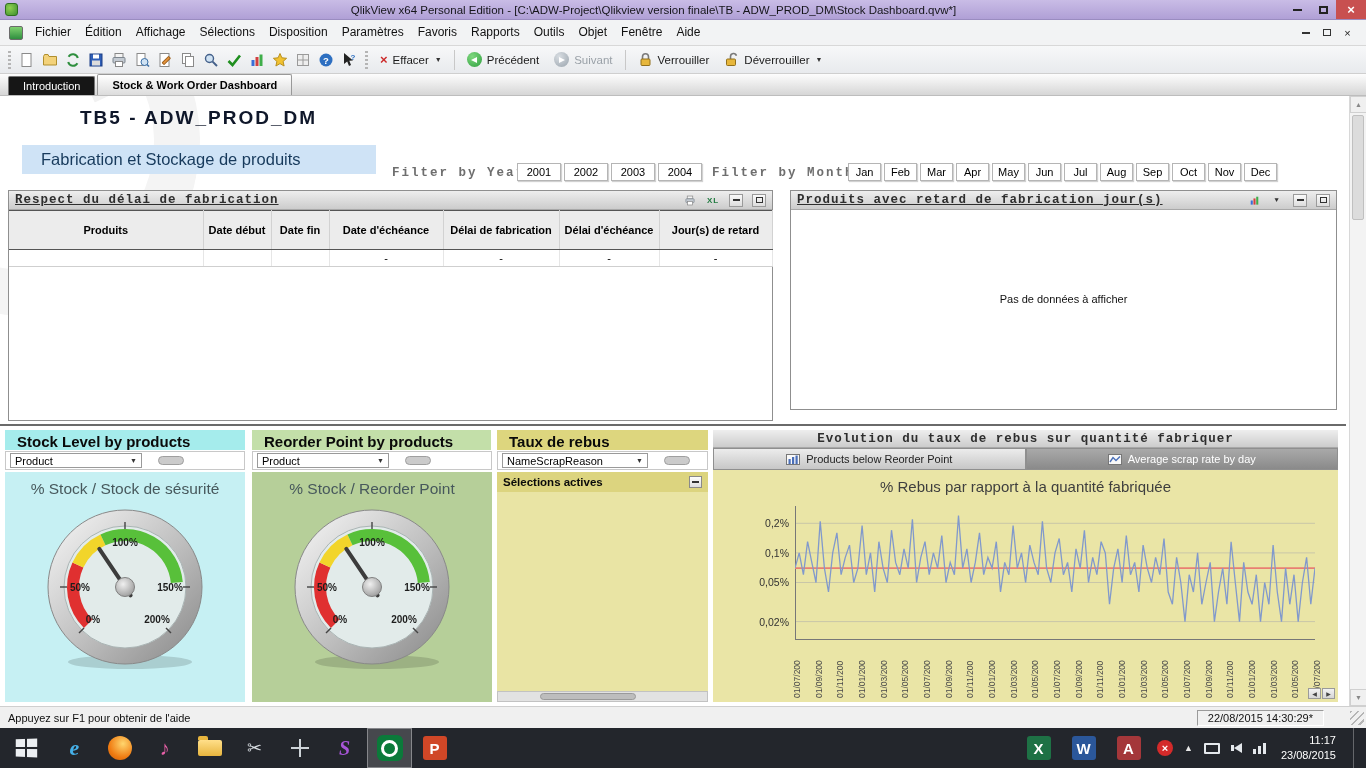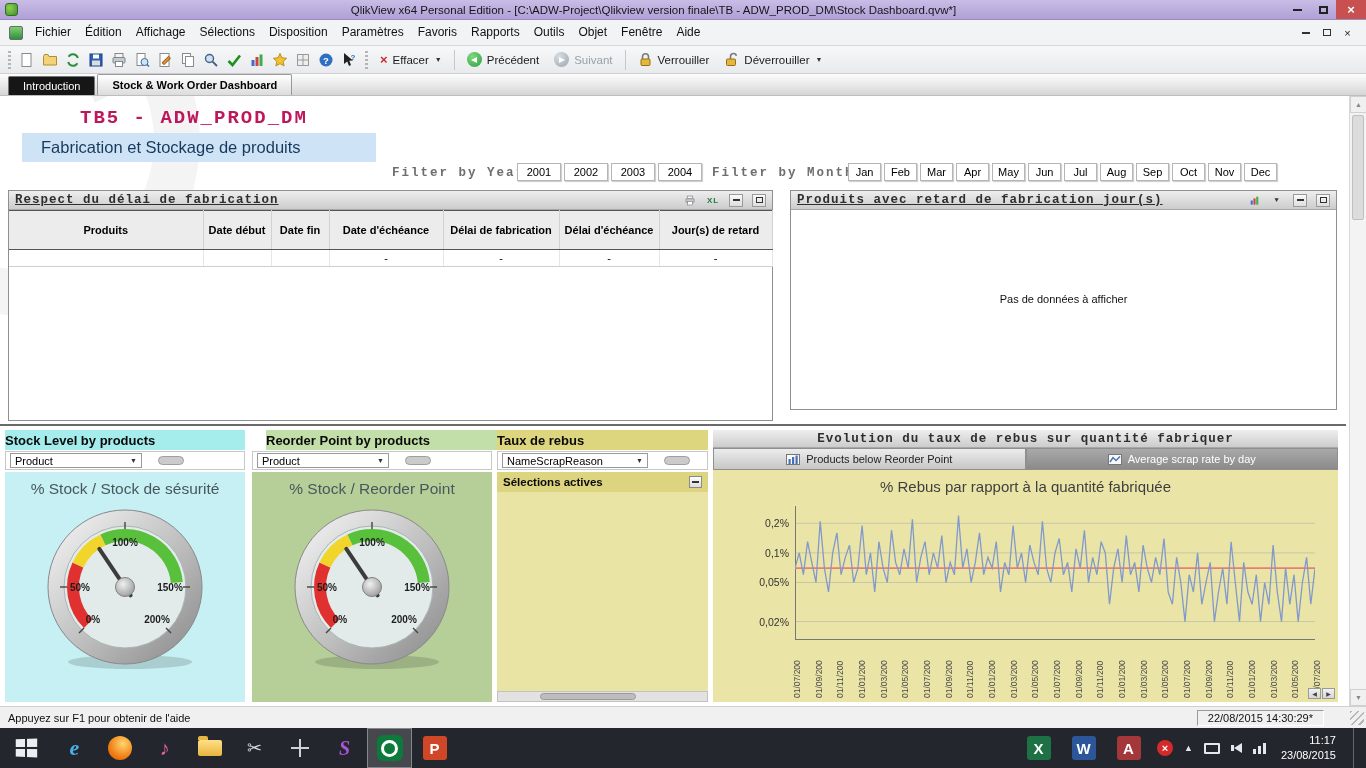--- a/index.html
+++ b/index.html
@@ -44,21 +44,21 @@
   .tab{height:19px;line-height:18px;padding:0 14px;font-size:11px;margin-right:2px;border:1px solid #777;border-bottom:none;border-radius:2px 2px 0 0;white-space:nowrap}
   .tab-dark{background:#161616;color:#fff}
   .tab-active{background:linear-gradient(#ffffff,#dcdcdc);color:#000;font-weight:bold;height:21px;line-height:20px;border-color:#999}
 
   
   .sheet{position:absolute;left:0;top:96px;width:100%;height:610px;background:#fff;overflow:hidden}
   .arc1{position:absolute;left:60px;top:-520px;width:740px;height:740px;border:70px solid #f1f1f1;border-radius:50%;border-bottom-color:transparent;border-right-color:transparent;transform:rotate(20deg)}
   .arc2{position:absolute;left:-150px;top:-130px;width:350px;height:350px;border:46px solid #f4f4f4;border-radius:50%;border-top-color:transparent;border-left-color:transparent;transform:rotate(10deg)}
 
   .hdr-block{position:absolute;left:22px;top:8px;width:354px}
-  .hdr-line1{font-family:Liberation Mono, monospace;font-weight:bold;font-size:19px;letter-spacing:2px;color:#be185d;padding:3px 0 4px 58px}
+  .hdr-line1{font-family:Liberation Sans, sans-serif;font-weight:bold;font-size:19px;letter-spacing:2px;color:#0f172a;padding:3px 0 16px 58px}
   .hdr-line2{background:#cfe3f6;color:#173a5c;font-size:16.5px;padding:5px 19px}
 
   .flt-label{position:absolute;top:70px;font-family:"Liberation Mono",monospace;font-weight:bold;font-size:12.5px;letter-spacing:2px;color:#6e6e6e;white-space:nowrap}
   #flt-year-label{left:392px}
   #flt-month-label{left:712px}
   .flt-group{position:absolute;top:67px;display:flex;gap:3px}
   #year-btns{left:517px}
   #month-btns{left:848px}
   .filter-btn{height:18px;min-width:44px;background:#fff;border:1px solid #b5b5b5;box-shadow:1px 1px 1px rgba(0,0,0,.18);font-size:11px;display:flex;align-items:center;justify-content:center;padding:0 5px;font-family:"Liberation Sans",sans-serif}
   #month-btns .filter-btn{min-width:33px}
@@ -75,23 +75,23 @@
   .max-sq{width:7px;height:6px;border:1.5px solid #333}
   .xl-txt{font-size:8px;font-weight:bold;color:#1f7a3f;font-family:"Liberation Sans",sans-serif}
 
   #dt-table{border-collapse:collapse;table-layout:fixed;width:763px;font-size:11px}
   #dt-table th{background:#ececec;border-top:1.5px solid #555;border-bottom:1.5px solid #555;border-right:1px solid #d2d2d2;font-weight:bold;padding:13px 2px;text-align:center;overflow:hidden;white-space:nowrap}
   #dt-table td{border-right:1px solid #e6e6e6;border-bottom:1px solid #cfcfcf;text-align:center;padding:2px;height:15px}
   .empty-msg{position:absolute;left:0;right:0;top:47%;text-align:center;font-size:11px;color:#111}
 
   .divider{position:absolute;left:0;top:328px;width:1346px;height:2px;background:#6a6a6a}
 
-  .bcap{position:absolute;height:20px;display:flex;align-items:center;padding:0 0;font-size:13px;font-weight:bold;color:#0a0a0a}
+  .bcap{position:absolute;height:20px;display:flex;align-items:flex-end;padding:0 12px;font-size:15px;font-weight:bold;color:#0a0a0a}
   #sl-cap{left:5px;top:334px;width:240px;background:#a5ecec}
-  #ro-cap{left:266px;top:334px;width:239px;background:#c3dfa9}
+  #ro-cap{left:252px;top:334px;width:239px;background:#c3dfa9}
   #tr-cap{left:497px;top:334px;width:211px;background:#ddd67e}
 
   .lb-row{position:absolute;height:19px;background:#fff;border:1px solid #c8c8c8;display:flex;align-items:center;padding:1px 4px;gap:16px}
   #sl-lb{left:5px;top:355px;width:240px}
   #ro-lb{left:252px;top:355px;width:240px}
   #tr-lb{left:497px;top:355px;width:211px}
   .dd{height:15px;border:1px solid #9a9a9a;background:#fff;display:flex;align-items:center;font-size:11px;padding:0 4px;width:132px;justify-content:space-between}
   #tr-lb .dd{width:146px}
   .dd-caret{font-size:7px;color:#333}
   .pill{width:26px;height:9px;border-radius:5px;background:#cbcbcb;border:1px solid #9f9f9f;flex:none}

